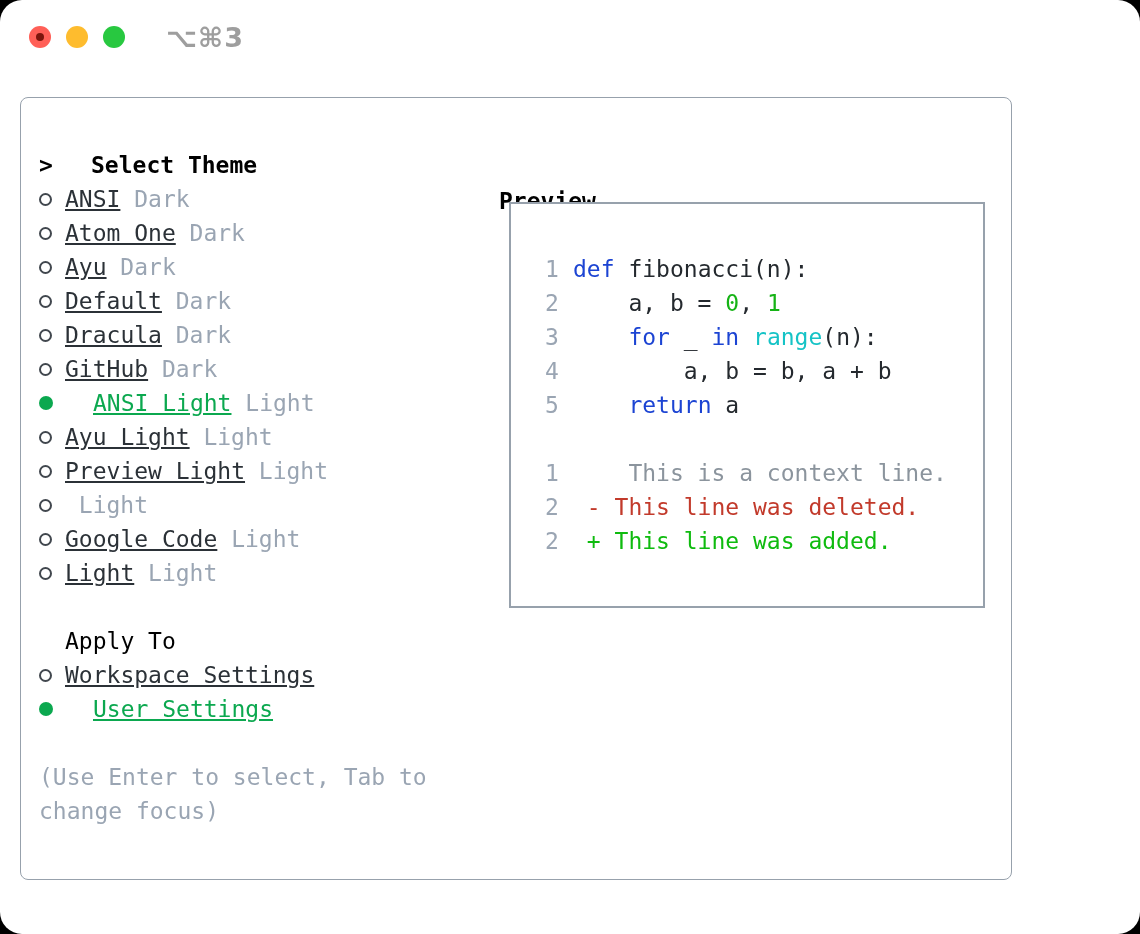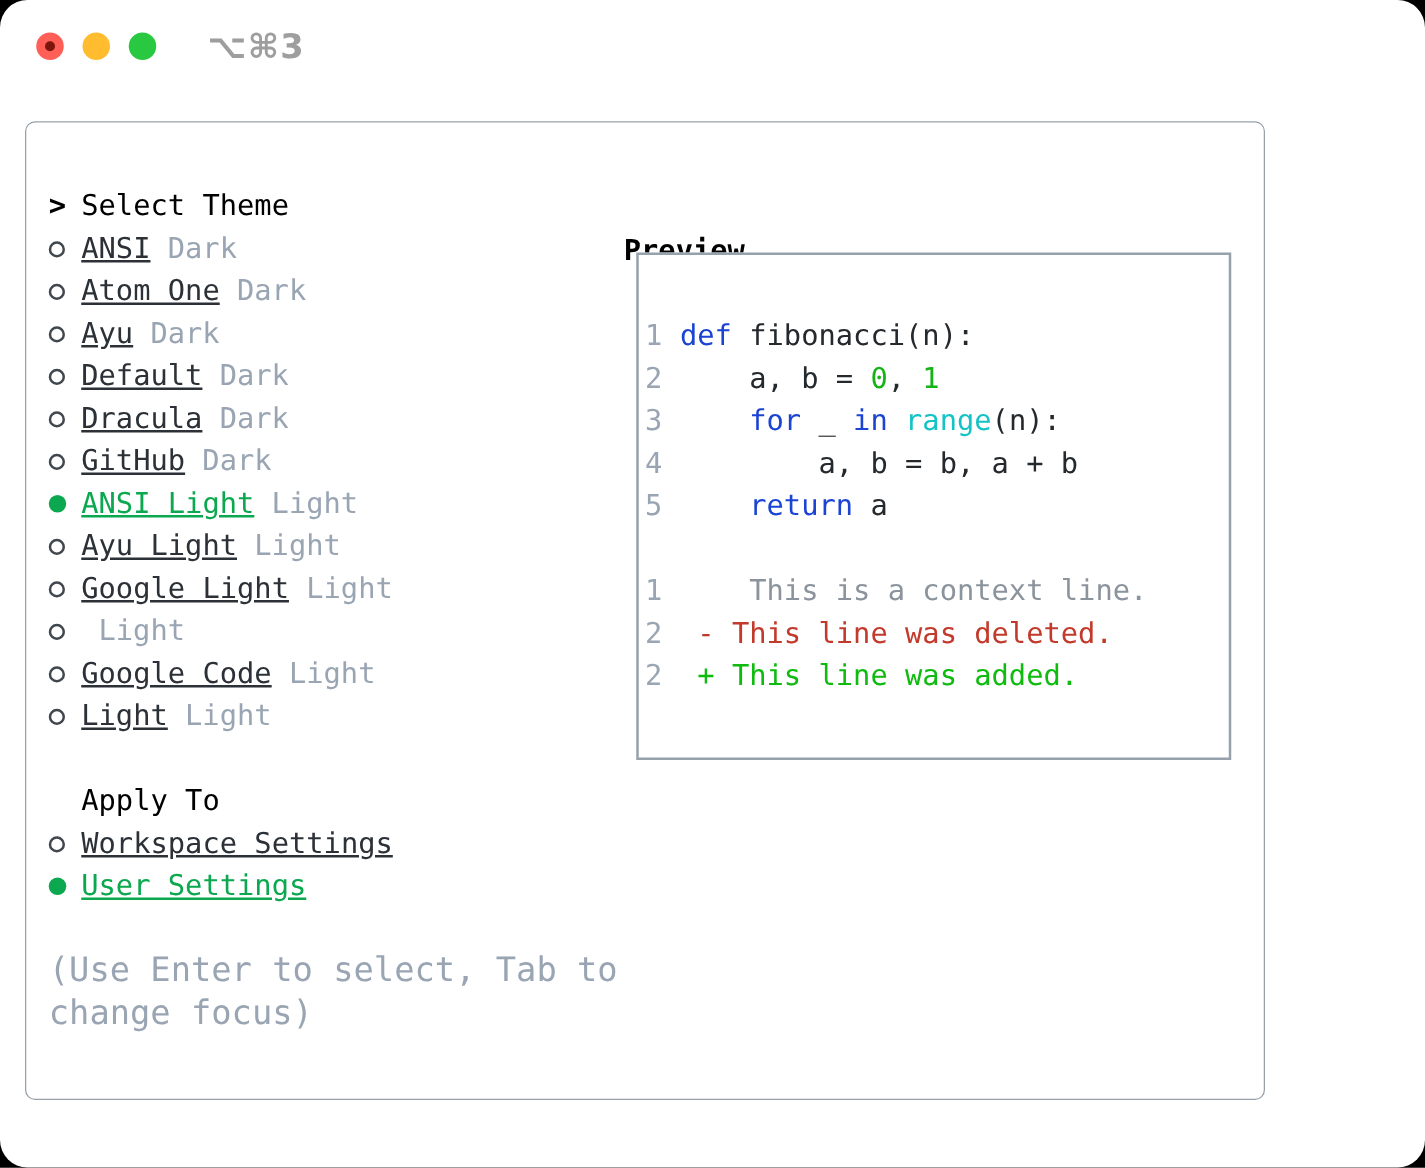--- a/index.html
+++ b/index.html
@@ -28,35 +28,35 @@
   .main-box{
     position:absolute;left:20px;top:97px;width:992px;height:783px;
     border:1.5px solid var(--border);border-radius:8px;box-sizing:border-box;
     background:#fff;
   }
   .row{height:34px;display:flex;align-items:center;white-space:pre;font-size:23px;line-height:34px;}
   
   .left-panel{position:absolute;left:18px;top:50px;width:460px;}
   .marker{display:inline-flex;width:26px;flex:0 0 26px;align-items:center;}
   .prompt{color:#000;font-weight:bold;}
-  .hdr{color:#000;font-weight:normal;}
+  .hdr{color:#000;font-weight:bold;margin-left:26px;}
   .radio{width:13px;height:13px;border-radius:50%;border:2px solid #41474e;box-sizing:border-box;}
   .radio.on{border:none;background:var(--uigreen);width:14px;height:14px;}
   .name{color:var(--textdark);text-decoration:underline;}
-  .name.sel{color:var(--uigreen);}
+  .name.sel{color:var(--uigreen);margin-left:28px;}
   .variant{color:var(--muted);margin-left:13.8px;}
   .apply-hdr{color:#000;}
   .indent{display:inline-block;width:26px;}
-  .help-line{color:var(--muted);height:34px;line-height:34px;font-size:27px;white-space:pre;}
+  .help-line{color:var(--muted);height:34px;line-height:34px;font-size:23px;white-space:pre;}
   
   .preview-title{position:absolute;left:478px;top:50px;height:34px;line-height:34px;font-size:23px;font-weight:bold;color:#000;white-space:pre;margin-top:36px;}
   .preview-box{
     position:absolute;left:488px;top:104px;width:476px;height:406px;
     border:2px solid var(--border);box-sizing:border-box;background:#fff;
-    padding:48px 0 0 5px;overflow:hidden;
+    padding:48px 0 0 34px;overflow:hidden;
   }
   .crow{height:34px;line-height:34px;font-size:23px;white-space:pre;}
   .gutter{display:inline-block;width:28px;color:var(--muted);}
   .p-kw{color:var(--kw);}
   .p-code{color:var(--codec);}
   .p-lit{color:var(--lit);}
   .p-builtin{color:var(--builtin);}
   .p-ctx{color:var(--ctx);}
   .p-del{color:var(--del);}
   .p-add{color:var(--add);}
@@ -82,21 +82,21 @@
 
       <div id="theme-list">
           <div class="row"><span class="marker"><span class="radio"></span></span><span class="name">ANSI</span><span class="variant">Dark</span></div>
           <div class="row"><span class="marker"><span class="radio"></span></span><span class="name">Atom One</span><span class="variant">Dark</span></div>
           <div class="row"><span class="marker"><span class="radio"></span></span><span class="name">Ayu</span><span class="variant">Dark</span></div>
           <div class="row"><span class="marker"><span class="radio"></span></span><span class="name">Default</span><span class="variant">Dark</span></div>
           <div class="row"><span class="marker"><span class="radio"></span></span><span class="name">Dracula</span><span class="variant">Dark</span></div>
           <div class="row"><span class="marker"><span class="radio"></span></span><span class="name">GitHub</span><span class="variant">Dark</span></div>
           <div class="row"><span class="marker"><span class="radio on"></span></span><span class="name sel">ANSI Light</span><span class="variant">Light</span></div>
           <div class="row"><span class="marker"><span class="radio"></span></span><span class="name">Ayu Light</span><span class="variant">Light</span></div>
-          <div class="row"><span class="marker"><span class="radio"></span></span><span class="name">Google Light</span><span class="variant">Light</span></div>
+          <div class="row"><span class="marker"><span class="radio"></span></span><span class="name">Preview Light</span><span class="variant">Light</span></div>
           <div class="row"><span class="marker"><span class="radio"></span></span><span class="variant">Light</span></div>
           <div class="row"><span class="marker"><span class="radio"></span></span><span class="name">Google Code</span><span class="variant">Light</span></div>
           <div class="row"><span class="marker"><span class="radio"></span></span><span class="name">Light</span><span class="variant">Light</span></div>
         </div>
 
       <div class="row"></div>
 
       <div class="row">
         <span class="indent"></span><span class="apply-hdr">Apply To</span>
       </div>

